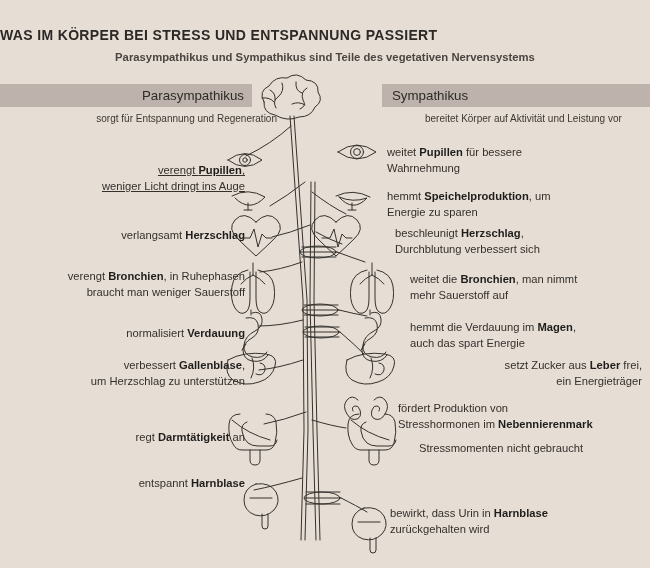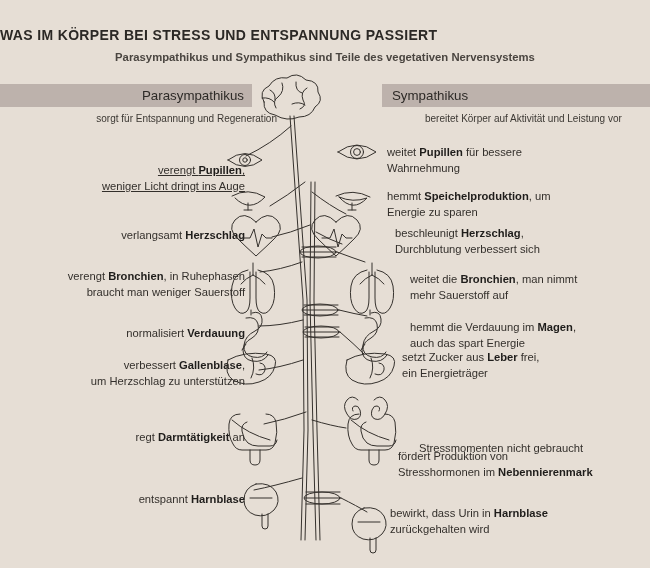--- a/index.html
+++ b/index.html
@@ -160,21 +160,21 @@
       <div class="cap cap-left" style="top: 326px; left: 15px; width: 230px;">
         <div><span>normalisiert </span><b>Verdauung</b></div>
       </div>
       <div class="cap cap-left" style="top: 358px; left: 10px; width: 235px;">
         <div><span>verbessert </span><b>Gallenblase</b><span>,</span></div>
         <div><span>um Herzschlag zu unterstützen</span></div>
       </div>
       <div class="cap cap-left" style="top: 430px; left: 15px; width: 230px;">
         <div><span>regt </span><b>Darmtätigkeit</b><span> an</span></div>
       </div>
-      <div class="cap cap-left" style="top: 492px; left: 15px; width: 230px;">
+      <div class="cap cap-left" style="top: 476px; left: 15px; width: 230px;">
         <div><span>entspannt </span><b>Harnblase</b></div>
       </div>
       <div class="cap cap-right" style="top: 145px; left: 387px; width: 250px;">
         <div><span>weitet </span><b>Pupillen</b><span> für bessere</span></div>
         <div><span>Wahrnehmung</span></div>
       </div>
       <div class="cap cap-right" style="top: 189px; left: 387px; width: 250px;">
         <div><span>hemmt </span><b>Speichelproduktion</b><span>, um</span></div>
         <div><span>Energie zu sparen</span></div>
       </div>
@@ -183,25 +183,25 @@
         <div><span>Durchblutung verbessert sich</span></div>
       </div>
       <div class="cap cap-right" style="top: 272px; left: 410px; width: 240px;">
         <div><span>weitet die </span><b>Bronchien</b><span>, man nimmt</span></div>
         <div><span>mehr Sauerstoff auf</span></div>
       </div>
       <div class="cap cap-right" style="top: 320px; left: 410px; width: 240px;">
         <div><span>hemmt die Verdauung im </span><b>Magen</b><span>,</span></div>
         <div><span>auch das spart Energie</span></div>
       </div>
-      <div class="cap cap-right" style="top: 350px; left: 402px; width: 240px;">
+      <div class="cap cap-right" style="top: 358px; left: 402px; width: 240px; text-align: right;">
         <div><span>setzt Zucker aus </span><b>Leber</b><span> frei,</span></div>
         <div><span>ein Energieträger</span></div>
       </div>
-      <div class="cap cap-right" style="top: 401px; left: 398px; width: 250px; margin-top: 48px;">
+      <div class="cap cap-right" style="top: 401px; left: 398px; width: 250px;">
         <div><span>fördert Produktion von</span></div>
         <div><span>Stresshormonen im </span><b>Nebennierenmark</b></div>
       </div>
       <div class="cap cap-right" style="top: 441px; left: 419px; width: 230px;">
         <div><span>Stressmomenten nicht gebraucht</span></div>
       </div>
       <div class="cap cap-right" style="top: 506px; left: 390px; width: 250px;">
         <div><span>bewirkt, dass Urin in </span><b>Harnblase</b></div>
         <div><span>zurückgehalten wird</span></div>
       </div>

